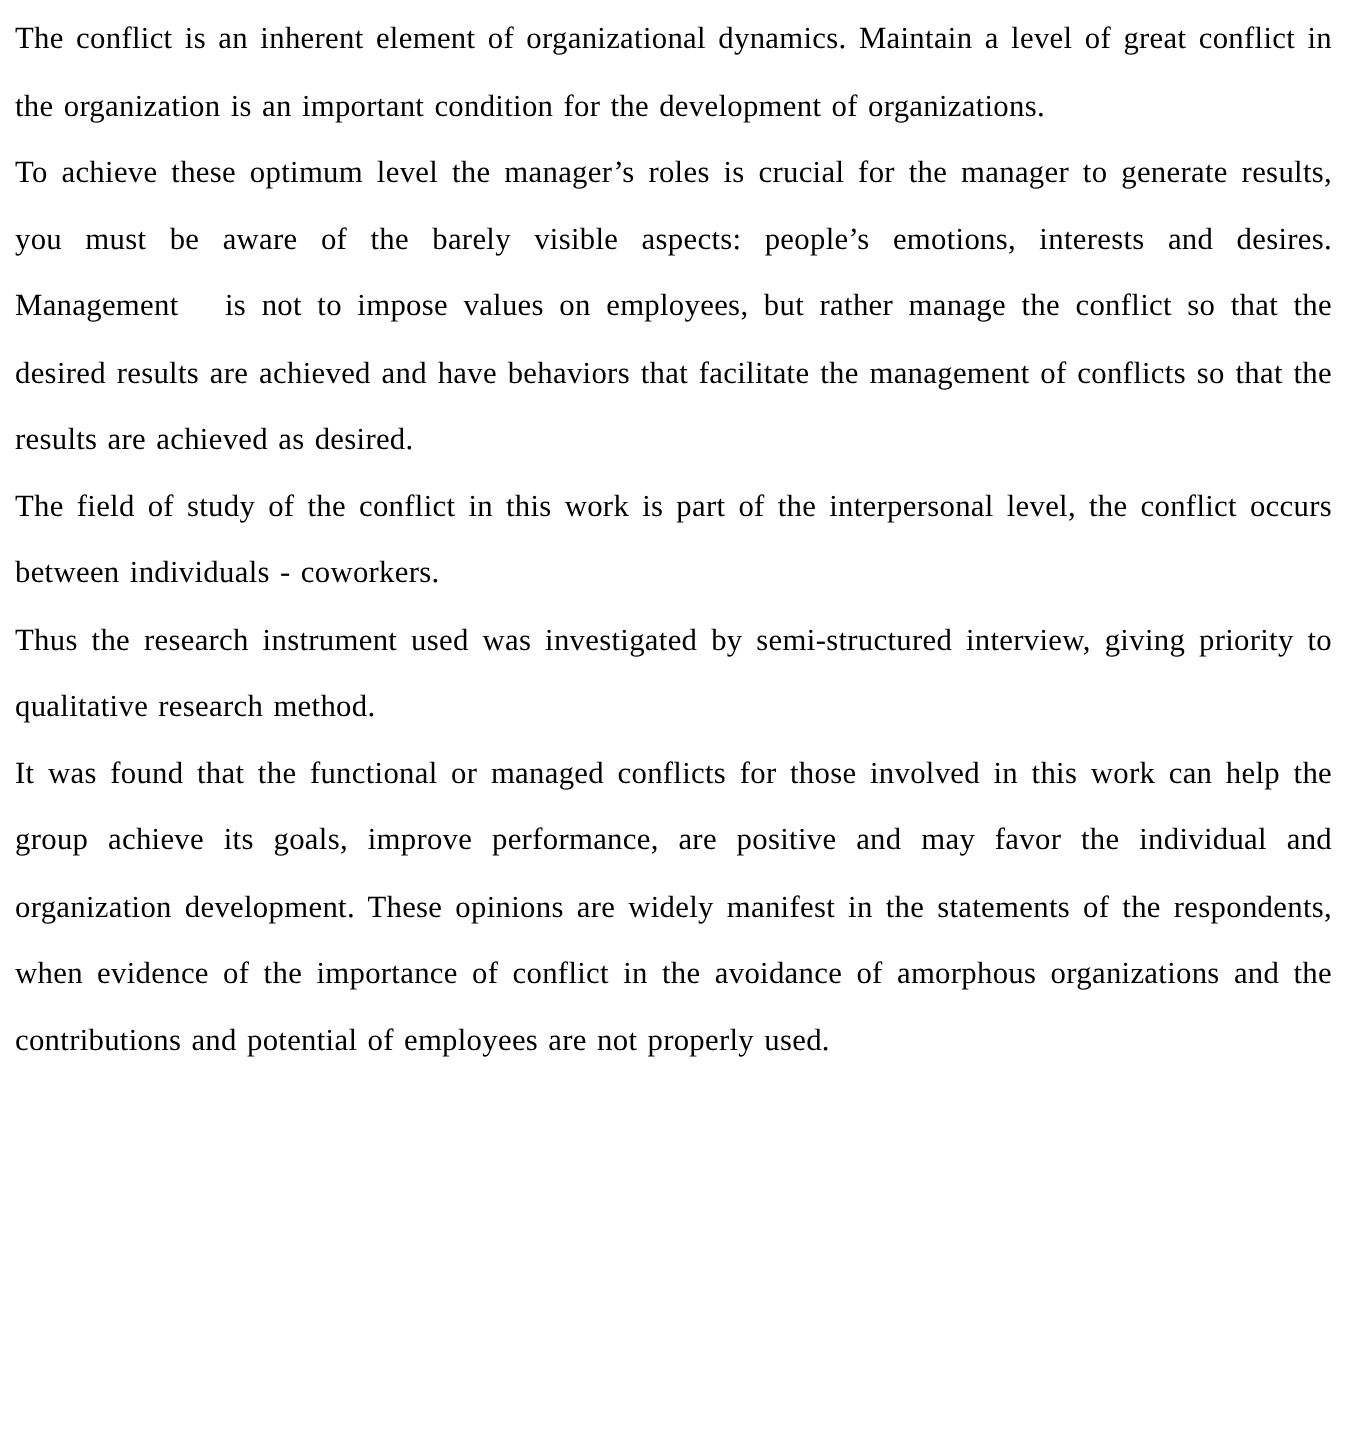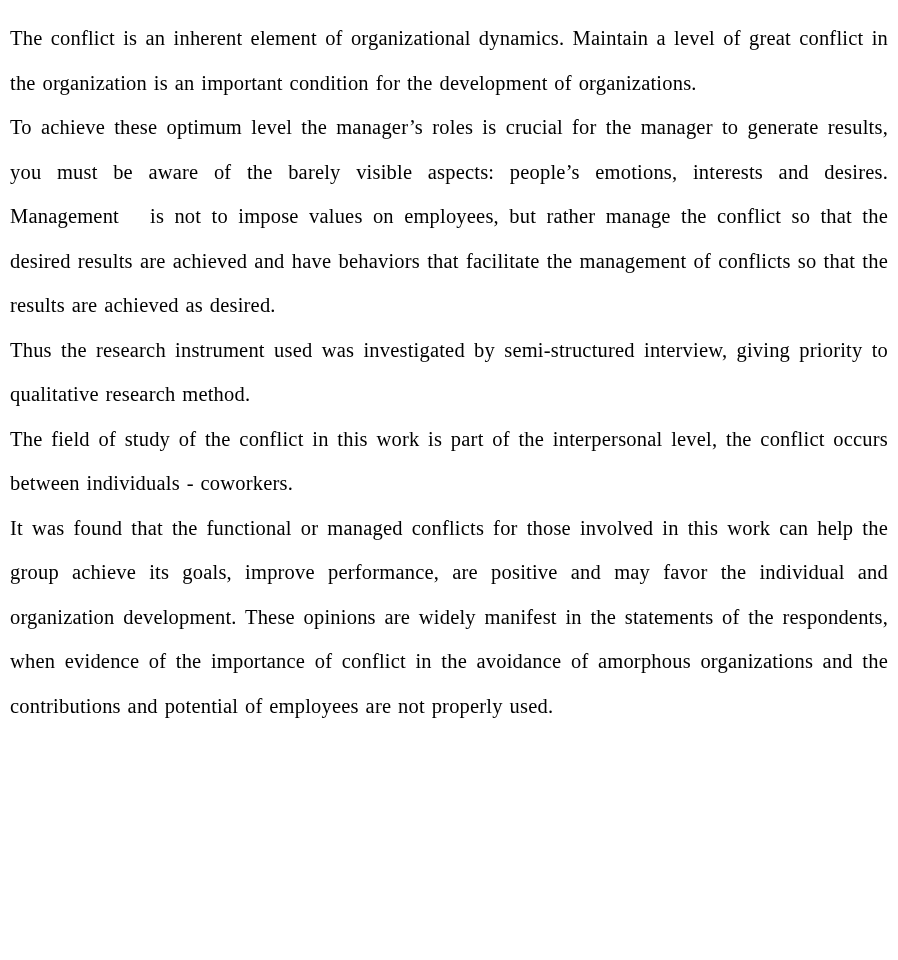--- a/index.html
+++ b/index.html
@@ -6,36 +6,36 @@
     margin: 0;
     padding: 0;
     background: #ffffff;
   }
   .page {
     width: 898px;
     height: 960px;
     box-sizing: border-box;
     background: #ffffff;
     color: #000000;
-    padding: 16px 10px 0 10px;
+    padding: 4px 10px 0 10px;
     overflow: hidden;
     font-family: "Liberation Serif", "DejaVu Serif", serif;
   }
   .page p {
     margin: 0;
     font-size: 20.5px;
     line-height: 44.5px;
     text-align: justify;
     white-space: pre-wrap;
     letter-spacing: 0.2px;
     word-spacing: 1.5px;
   }
 </style>
 </head>
 <body>
 
 <div class="page">
   <p>The conflict is an inherent element of organizational dynamics. Maintain a level of great conflict in the organization is an important condition for the development of organizations.</p>
   <p>To achieve these optimum level the manager’s roles is crucial for the manager to generate results, you must be aware of the barely visible aspects: people’s emotions, interests and desires. Management   is not to impose values on employees, but rather manage the conflict so that the desired results are achieved and have behaviors that facilitate the management of conflicts so that the results are achieved as desired.</p>
+  <p>The field of study of the conflict in this work is part of the interpersonal level, the conflict occurs between individuals - coworkers.</p>
   <p>Thus the research instrument used was investigated by semi-structured interview, giving priority to qualitative research method.</p>
-  <p>The field of study of the conflict in this work is part of the interpersonal level, the conflict occurs between individuals - coworkers.</p>
   <p>It was found that the functional or managed conflicts for those involved in this work can help the group achieve its goals, improve performance, are positive and may favor the individual and organization development. These opinions are widely manifest in the statements of the respondents, when evidence of the importance of conflict in the avoidance of amorphous organizations and the contributions and potential of employees are not properly used.</p>
 </div>
 
 </body></html>

